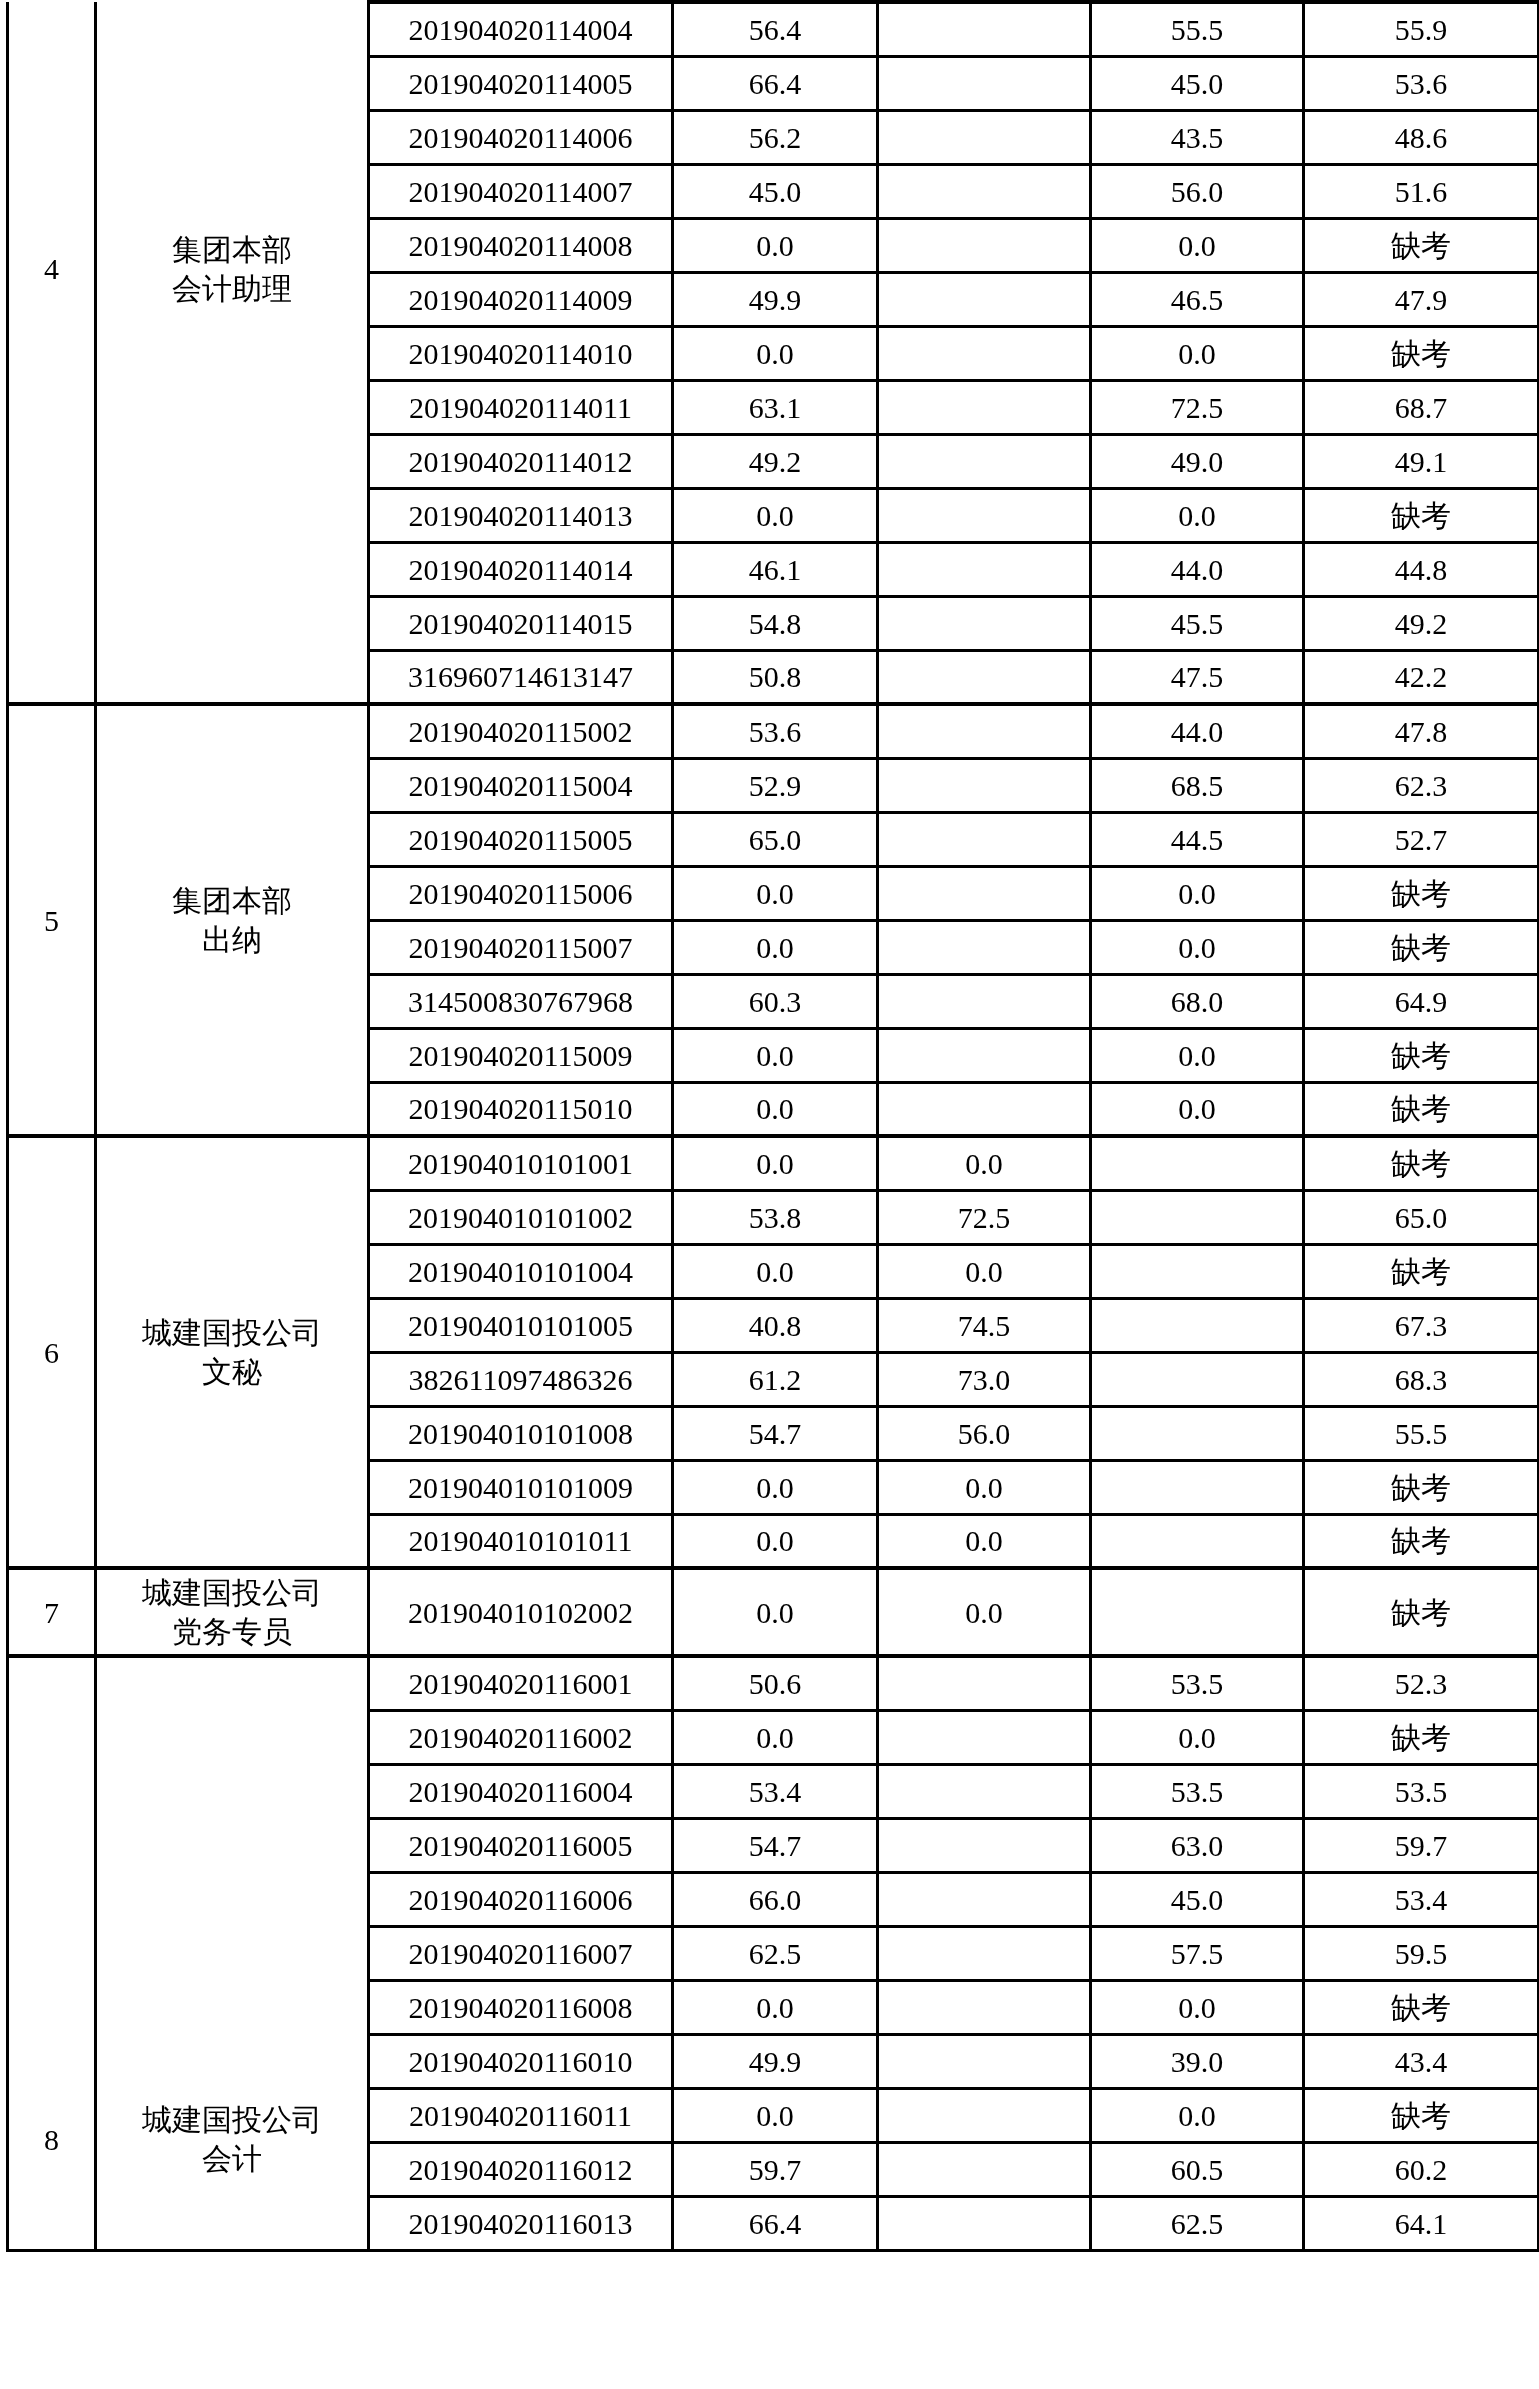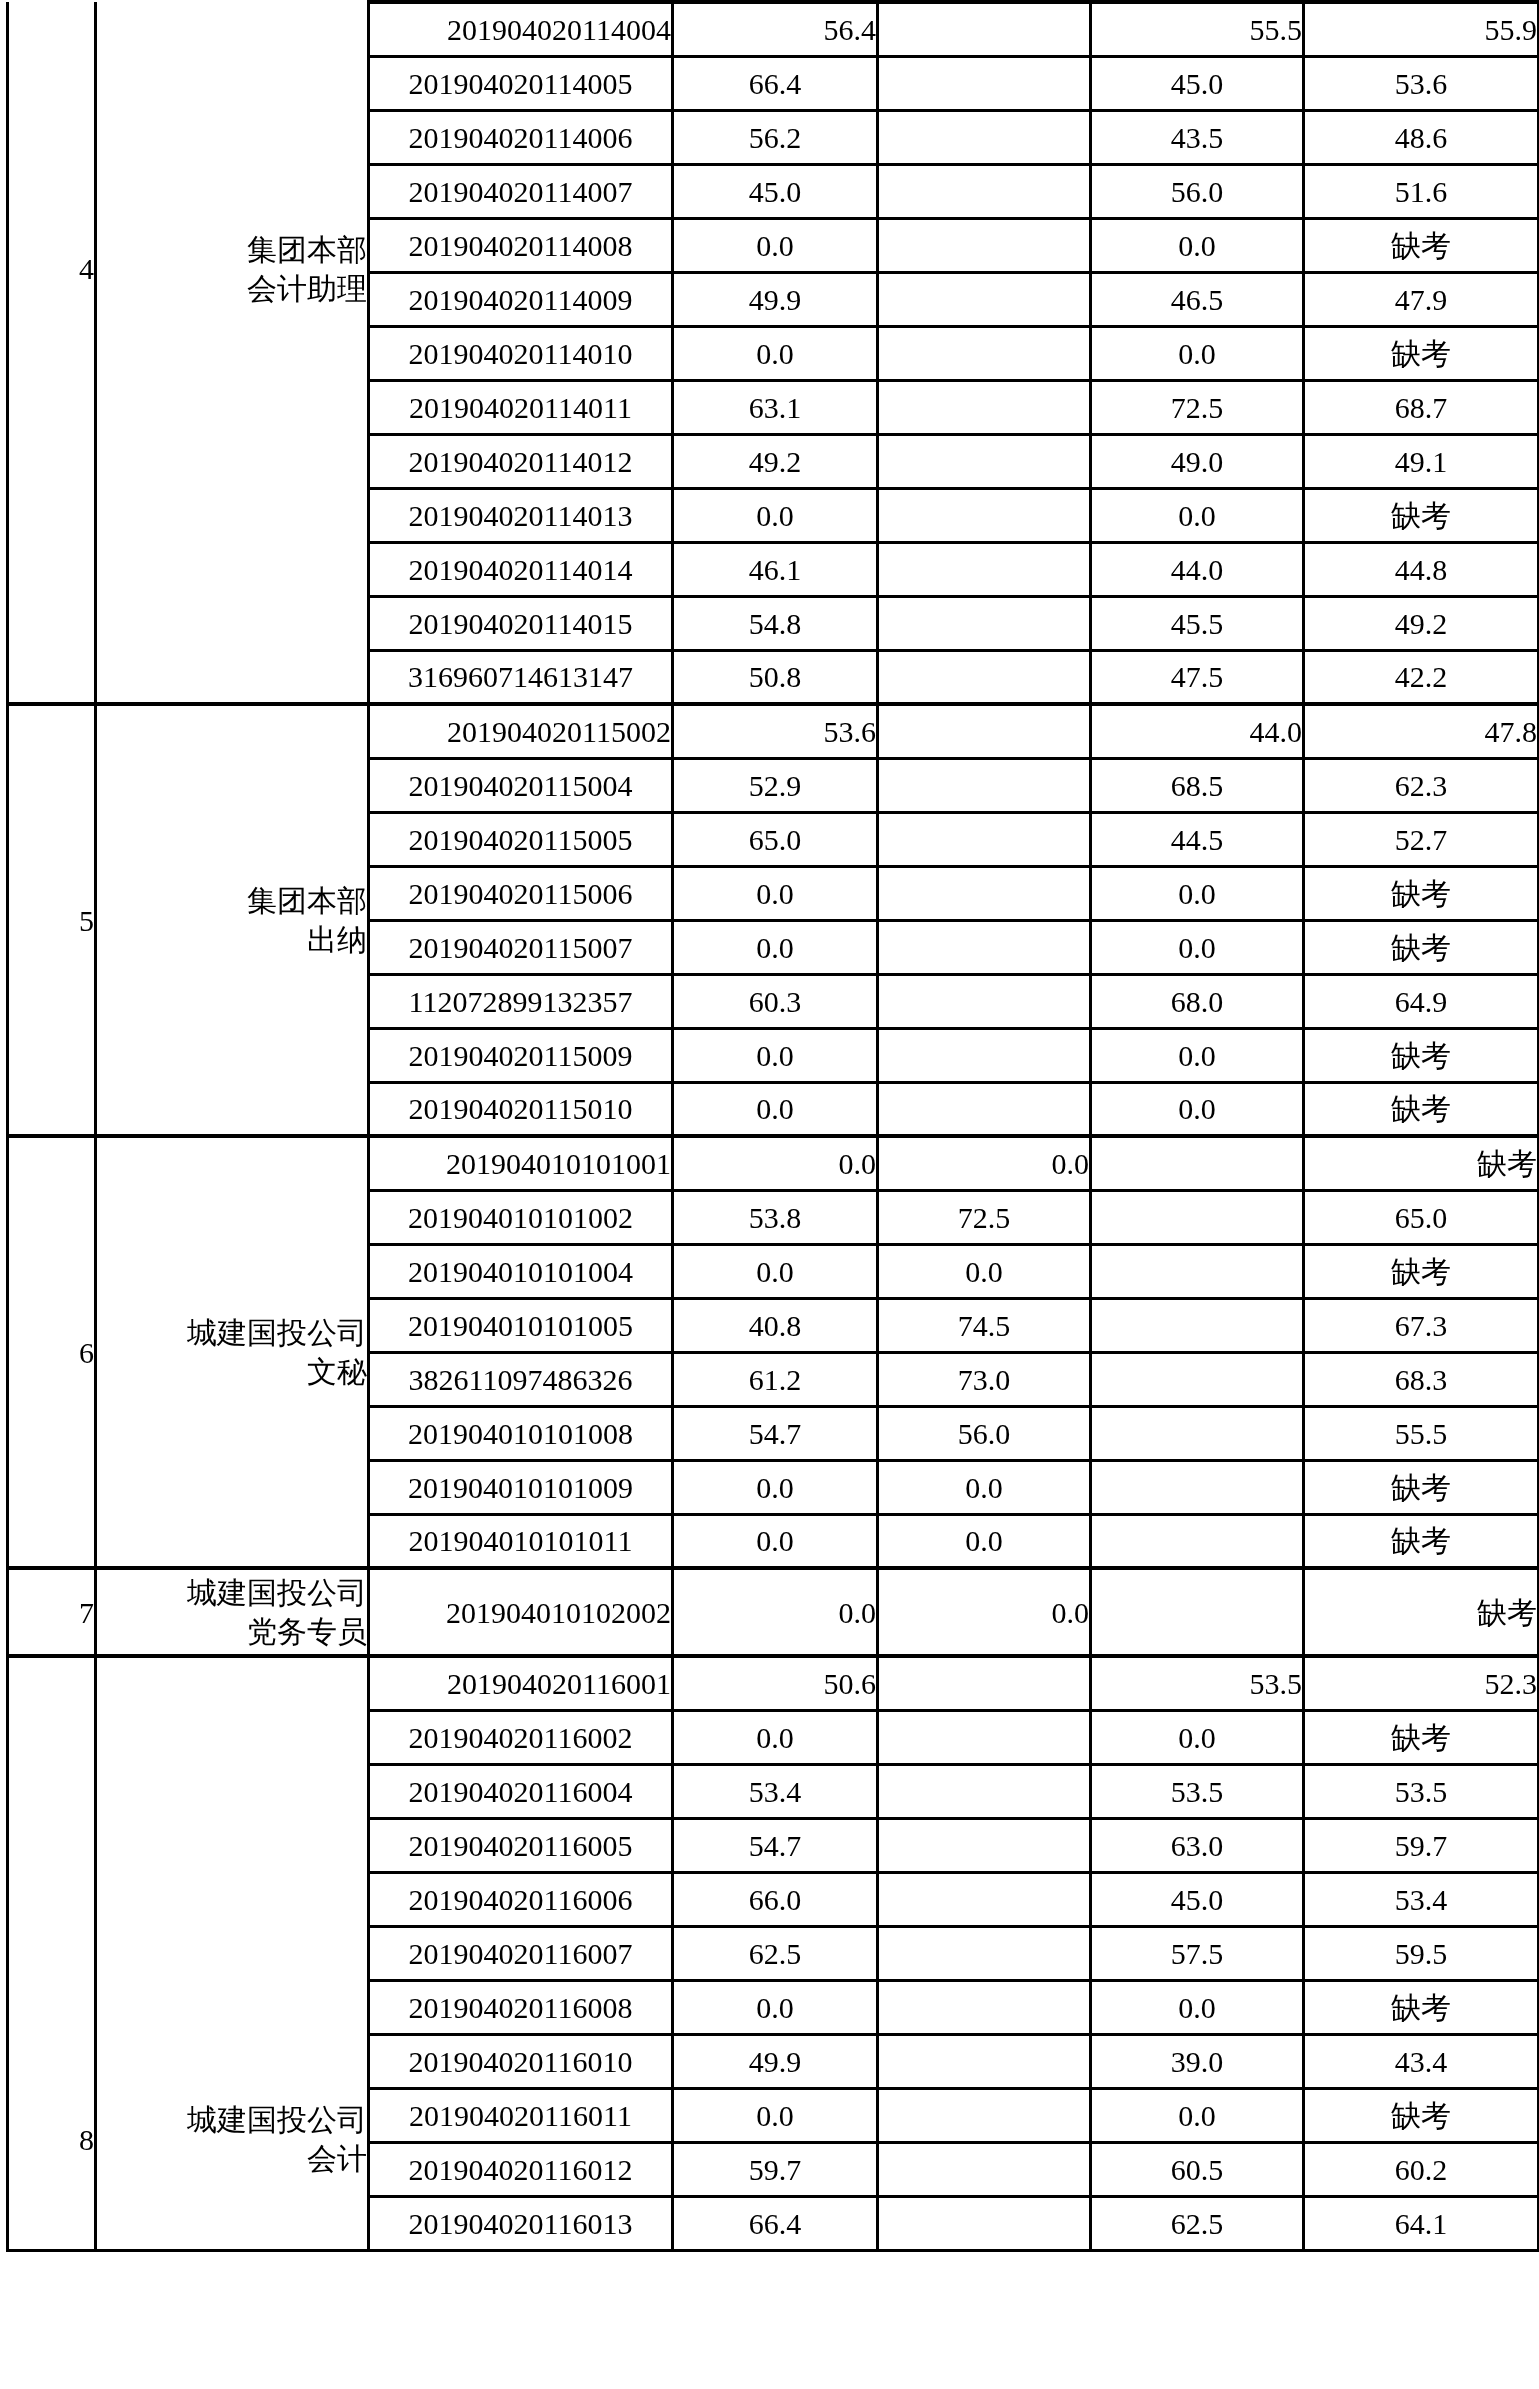--- a/index.html
+++ b/index.html
@@ -39,21 +39,21 @@
     border-bottom-width: 3.8px;
     text-align: center;
     vertical-align: middle;
     font-size: 30px;
     line-height: 1.3;
     padding: 0;
     overflow: hidden;
   }
   tr.data-row { height: 54px; }
   tr.tall { height: 88px; }
-  tr.group-start > td { border-top-width: 4.6px; text-align: right; }
+  tr.group-start > td { border-top-width: 4.6px; }
   td.col-pos { white-space: pre-line; }
   
   td.cut-top { border-top-width: 0 !important; padding-bottom: 167px; }
   
   td.cut-bottom { padding-top: 372px; }
 </style>
 </head>
 <body>
 
 <div class="sheet">
@@ -194,21 +194,21 @@
           <td class="col-fin">缺考</td>
         </tr>
         <tr class="data-row">
           <td class="col-id">201904020115007</td>
           <td class="col-s1">0.0</td>
           <td class="col-s2"></td>
           <td class="col-s3">0.0</td>
           <td class="col-fin">缺考</td>
         </tr>
         <tr class="data-row">
-          <td class="col-id">112072899132357</td>
+          <td class="col-id">314500830767968</td>
           <td class="col-s1">60.3</td>
           <td class="col-s2"></td>
           <td class="col-s3">68.0</td>
           <td class="col-fin">64.9</td>
         </tr>
         <tr class="data-row">
           <td class="col-id">201904020115009</td>
           <td class="col-s1">0.0</td>
           <td class="col-s2"></td>
           <td class="col-s3">0.0</td>

